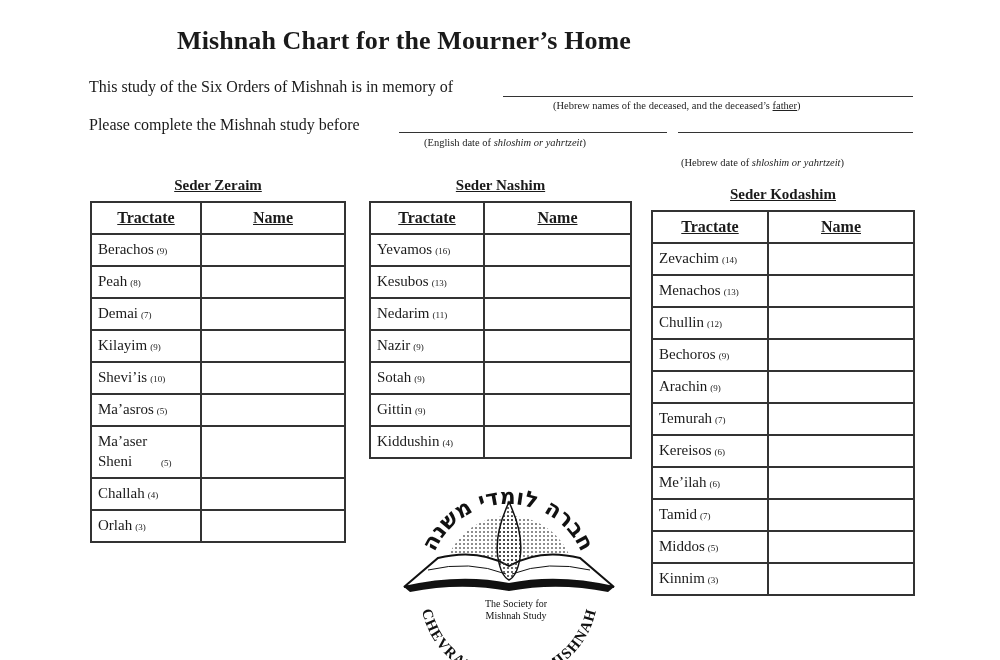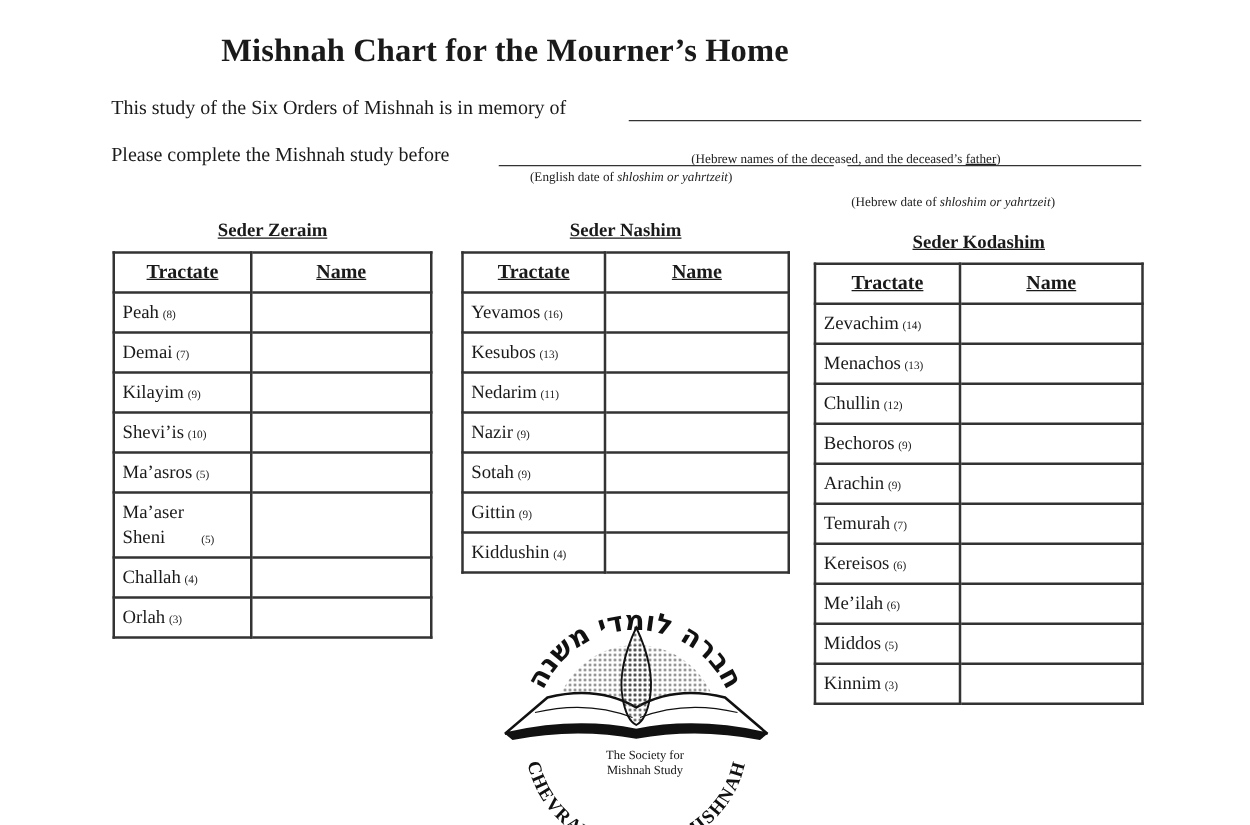--- a/index.html
+++ b/index.html
@@ -37,39 +37,43 @@
 
   .logo { position: absolute; left: 398px; top: 474px; width: 222px; height: 186px; }
 </style>
 </head>
 <body>
 
 <div class="title">Mishnah Chart for the Mourner’s Home</div>
 
 <div class="line1">This study of the Six Orders of Mishnah is in memory of</div>
 <div class="blank" style="left:503px; top:96px; width:410px;"></div>
-<div class="caption" style="left:553px; top:100px;margin-top:22px;"><span>(Hebrew names of the deceased, and the deceased’s </span><u>father</u><span>)</span></div>
+<div class="caption" style="left:553px; top:100px;"><span>(Hebrew names of the deceased, and the deceased’s </span><u>father</u><span>)</span></div>
 
 <div class="line2">Please complete the Mishnah study before</div>
 <div class="blank" style="left:399px; top:132px; width:268px;"></div>
 <div class="blank" style="left:678px; top:132px; width:235px;"></div>
 <div class="caption" style="left:424px; top:137px;"><span>(English date of </span><i>shloshim or yahrtzeit</i><span>)</span></div>
 <div class="caption" style="left:681px; top:137px;margin-top:20px;"><span>(Hebrew date of </span><i>shloshim or yahrtzeit</i><span>)</span></div>
 
 <div class="seder" style="left:90px; top:177px;">
   <div class="seder-title">Seder Zeraim</div>
   <table class="t" style="width:256px;">
     <thead>
         <tr>
       <th style="width:108px;">Tractate</th>
       <th>Name</th>
     </tr>
       </thead>
     <tbody id="tb0">
         <tr>
+          <td class="tr"><span>Berachos</span><span class="n">(9)</span></td>
+          <td class="nm"></td>
+        </tr>
+        <tr>
           <td class="tr"><span>Peah</span><span class="n">(8)</span></td>
           <td class="nm"></td>
         </tr>
         <tr>
           <td class="tr"><span>Demai</span><span class="n">(7)</span></td>
           <td class="nm"></td>
         </tr>
         <tr>
           <td class="tr"><span>Kilayim</span><span class="n">(9)</span></td>
           <td class="nm"></td>
@@ -173,20 +177,24 @@
         <tr>
           <td class="tr"><span>Temurah</span><span class="n">(7)</span></td>
           <td class="nm"></td>
         </tr>
         <tr>
           <td class="tr"><span>Kereisos</span><span class="n">(6)</span></td>
           <td class="nm"></td>
         </tr>
         <tr>
           <td class="tr"><span>Me’ilah</span><span class="n">(6)</span></td>
+          <td class="nm"></td>
+        </tr>
+        <tr>
+          <td class="tr"><span>Tamid</span><span class="n">(7)</span></td>
           <td class="nm"></td>
         </tr>
         <tr>
           <td class="tr"><span>Middos</span><span class="n">(5)</span></td>
           <td class="nm"></td>
         </tr>
         <tr>
           <td class="tr"><span>Kinnim</span><span class="n">(3)</span></td>
           <td class="nm"></td>
         </tr>

